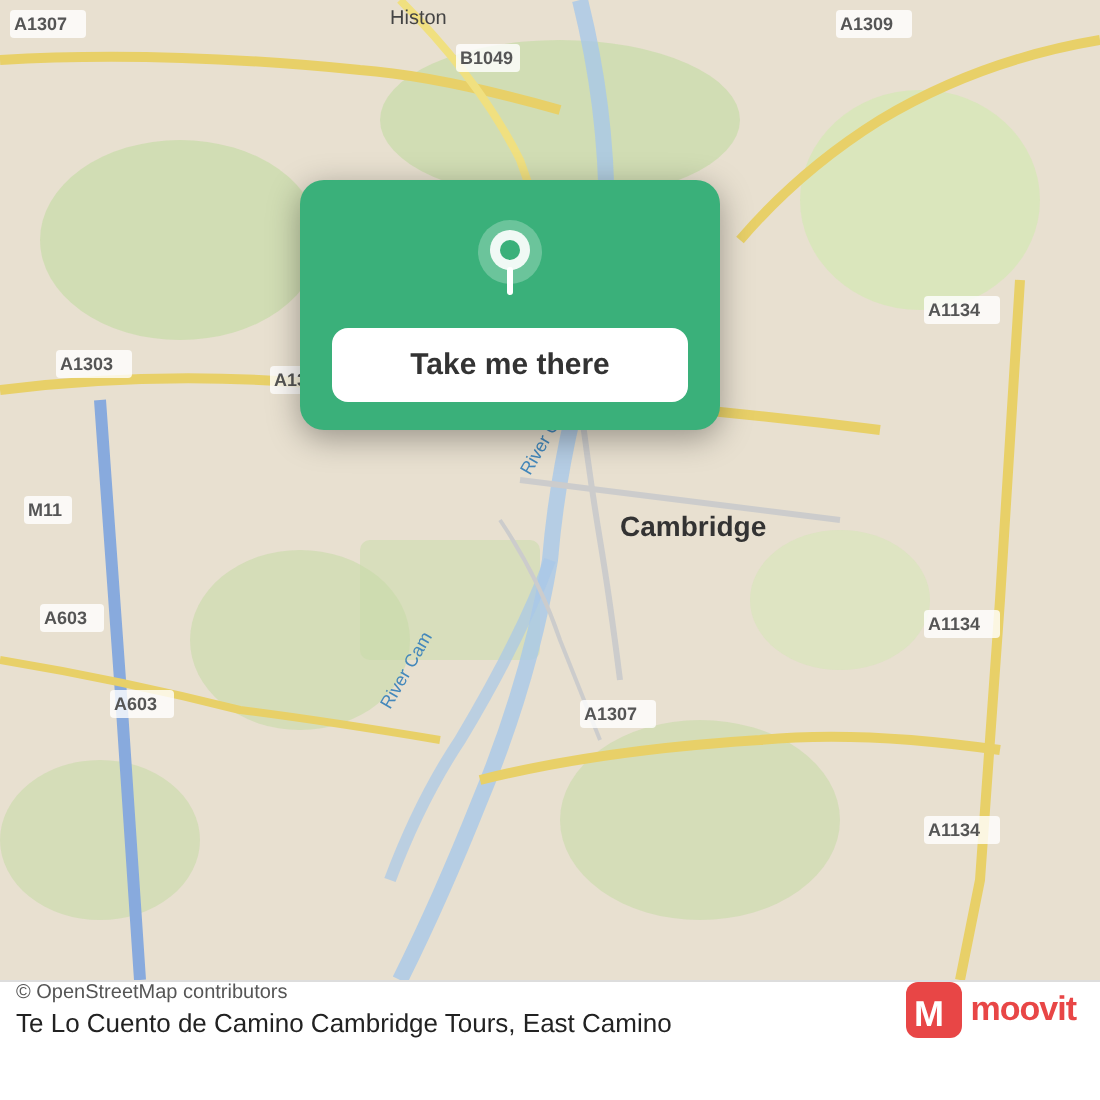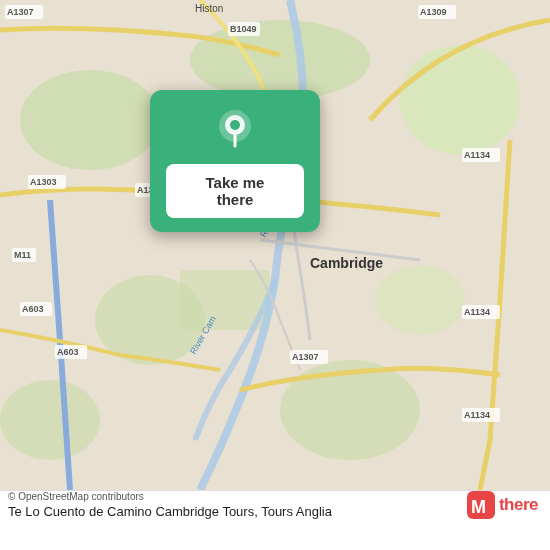--- a/index.html
+++ b/index.html
@@ -25,21 +25,21 @@
       height: 100%;
       position: absolute;
       top: 0; left: 0;
     }
 
     
     .popup-card {
       position: absolute;
       top: 90px;
       left: 150px;
-      width: 170px;
+      width: 210px;
       background: #3ab07a;
       border-radius: 12px;
       padding: 18px 16px 14px 16px;
       display: flex;
       flex-direction: column;
       align-items: center;
       box-shadow: 0 4px 16px rgba(0,0,0,0.35);
       z-index: 10;
     }
 
@@ -203,23 +203,23 @@
       <circle cx="22" cy="17" r="5" fill="#3ab07a"></circle>
       <path d="M22 27 Q22 38 22 38" stroke="white" stroke-width="3" stroke-linecap="round"></path>
     </svg>
     <button class="popup-btn">Take me there</button>
   </div>
 </div>
 
 <div id="bottom-bar">
   <div class="bottom-left">
     <span class="attribution">© OpenStreetMap contributors</span>
-    <span class="tour-name">Te Lo Cuento de Camino Cambridge Tours, Tours Anglia</span>
+    <span class="tour-name">Te Lo Cuento de Camino Cambridge Tours, East Camino</span>
   </div>
   <div class="moovit-logo">
 
     <svg class="moovit-icon" viewBox="0 0 28 28" xmlns="http://www.w3.org/2000/svg">
       <rect width="28" height="28" rx="6" fill="#e84646"></rect>
       <text x="4" y="22" font-size="18" font-weight="900" fill="white" font-family="Arial">M</text>
     </svg>
-    <span class="moovit-text">there</span>
+    <span class="moovit-text">moovit</span>
   </div>
 </div>
 
 </body></html>

